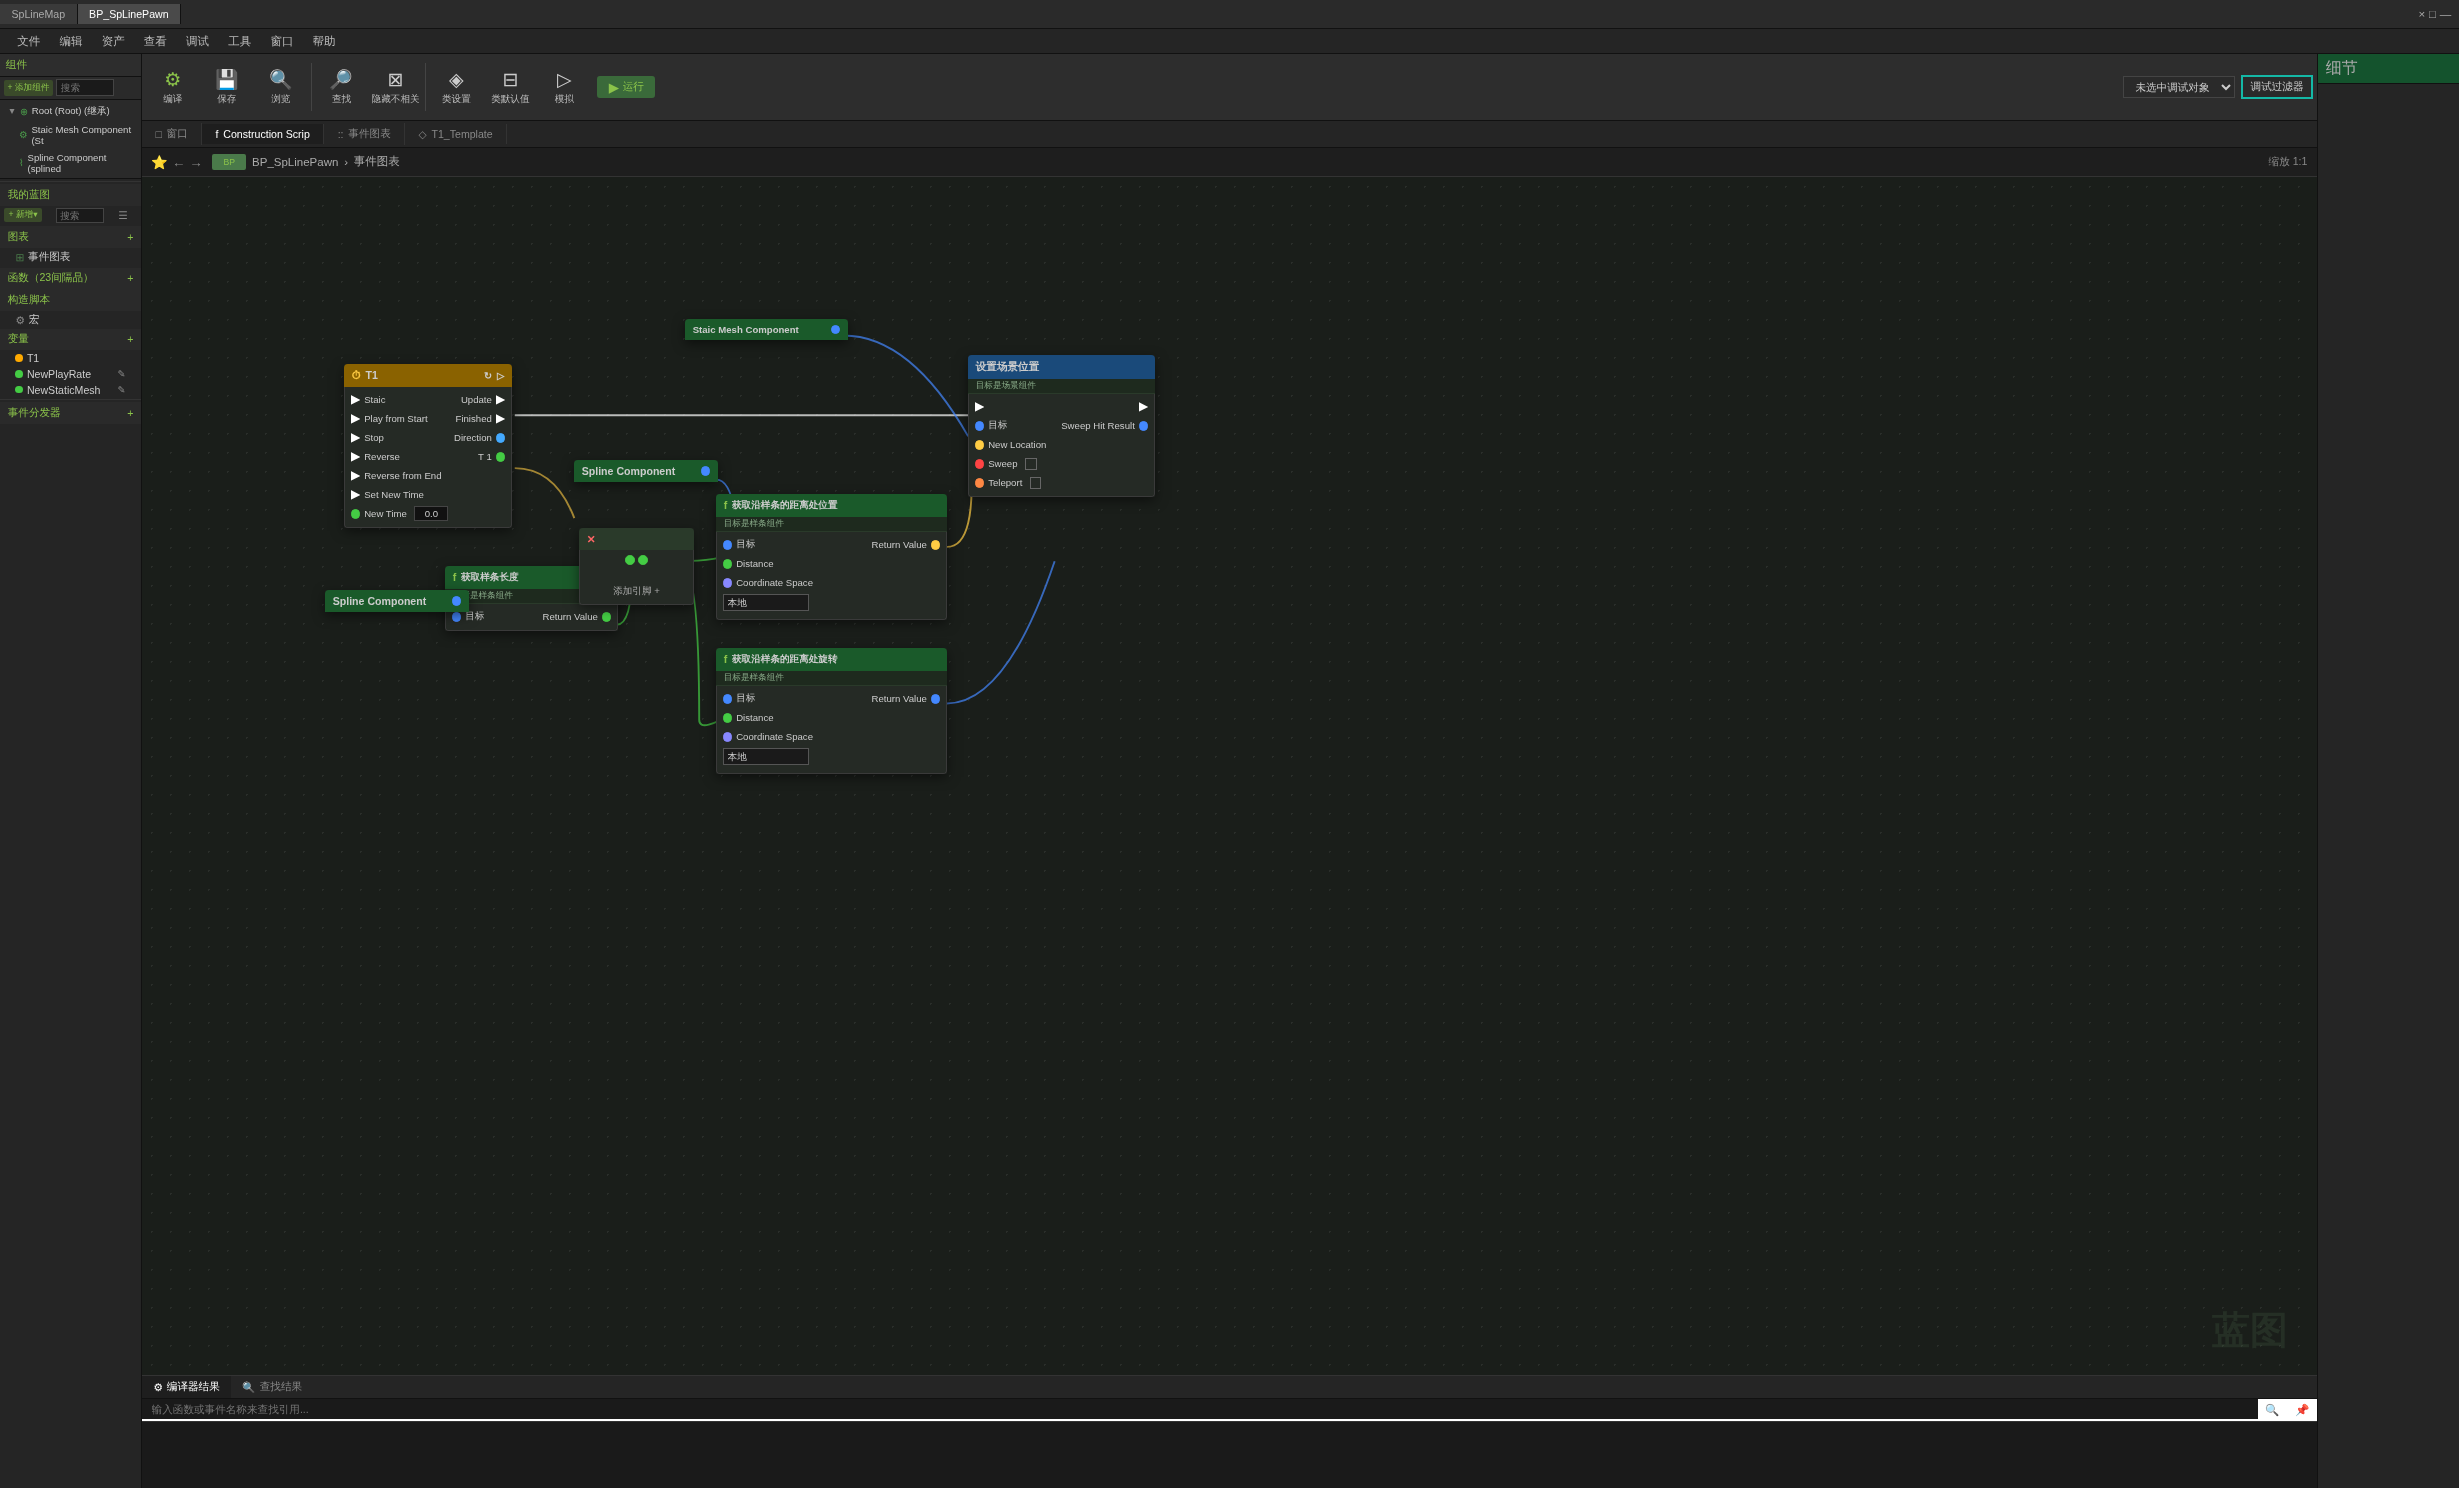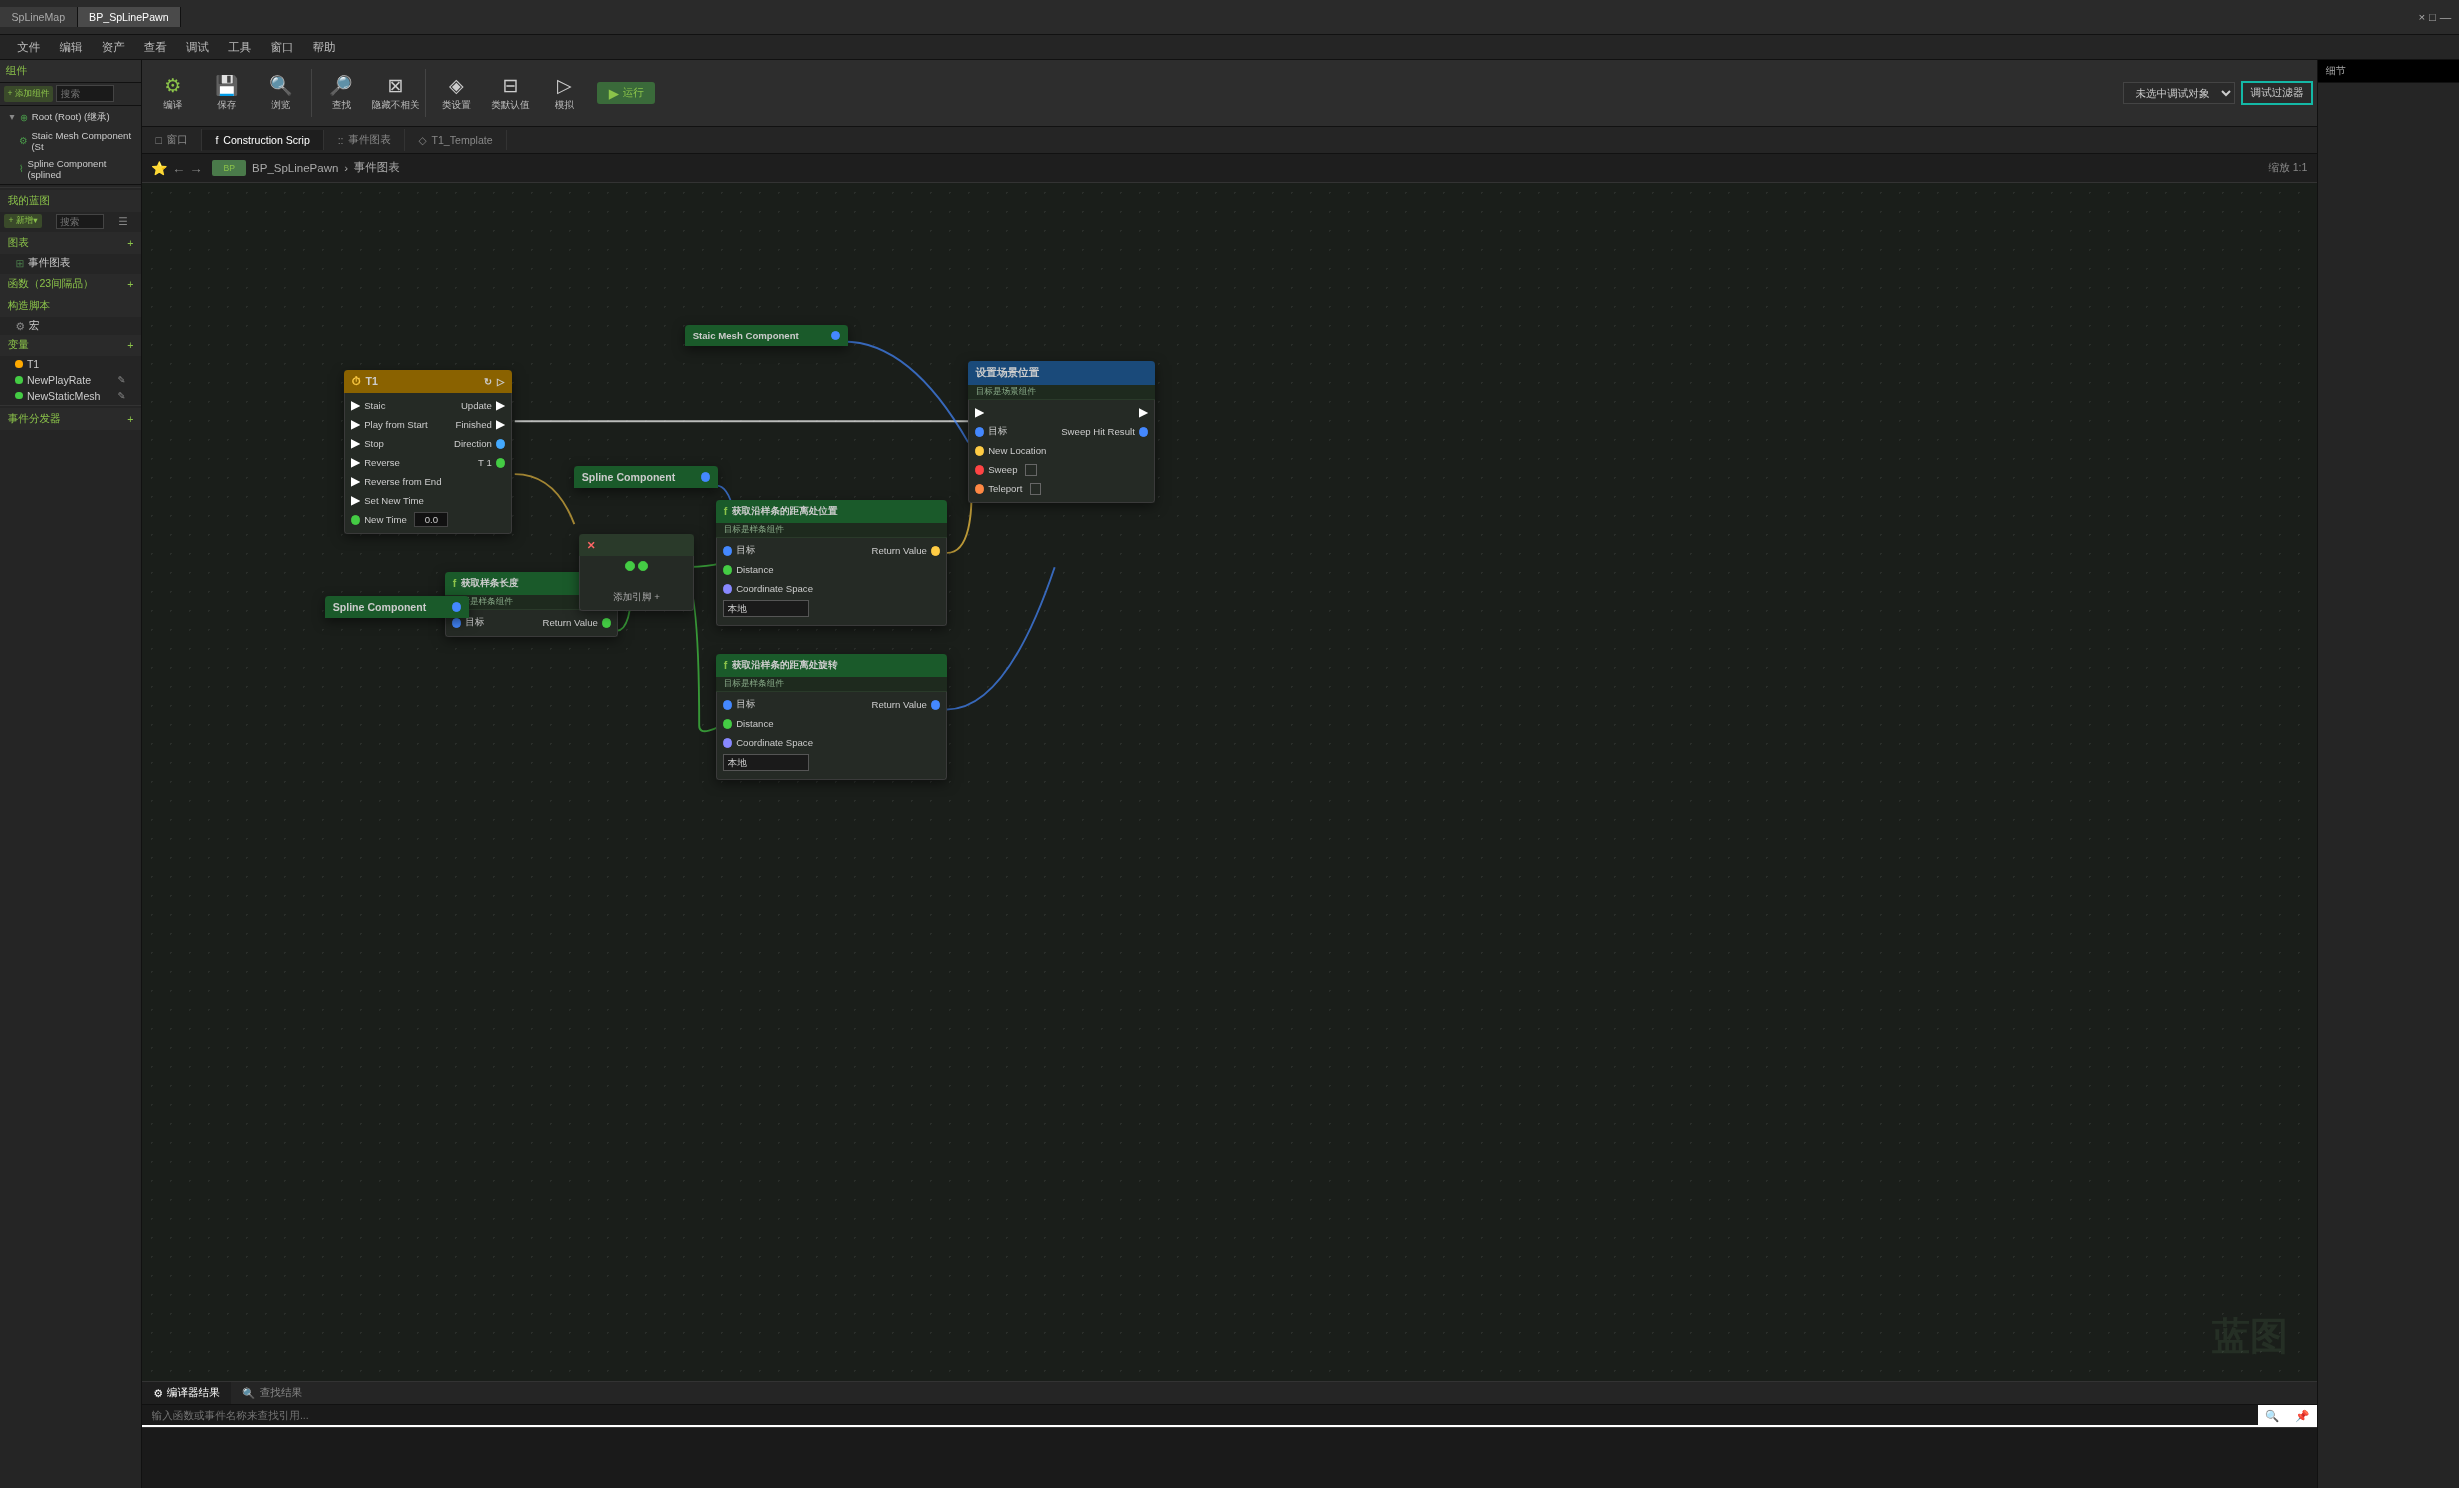--- a/index.html
+++ b/index.html
@@ -1,19 +1,19 @@
 <!DOCTYPE html>
 <html><head>
   <meta charset="utf-8">
   <style>
     * { box-sizing: border-box; margin: 0; padding: 0; }
     body { background: #1a1a1a; font-family: 'Segoe UI', Arial, sans-serif; font-size: 11.5px; color: #ccc; width: 2459px; height: 1488px; overflow: hidden; }
     
     
-    #titlebar { display: flex; align-items: center; background: #2a2a2a; height: 35px; border-bottom: 1px solid #111; }
+    #titlebar { display: flex; align-items: center; background: #2a2a2a; height: 29px; border-bottom: 1px solid #111; }
     #titlebar .tab { padding: 3.8px 11.5px; background: #3a3a3a; border-right: 1px solid #111; font-size: 10.6px; color: #aaa; }
     #titlebar .tab.active { background: #4a4a4a; color: #fff; }
 
     
     #menubar { display: flex; align-items: center; background: #252525; height: 25px; border-bottom: 1px solid #111; padding: 0 7.7px; }
     #menubar .menu-item { padding: 2.9px 9.6px; font-size: 11.5px; color: #bbb; cursor: pointer; }
 
     
     #main { display: flex; height: calc(1488px - 27px - 25px); }
 
@@ -97,21 +97,21 @@
 
     
     #node-staticmesh { left: 543px; top: 142px; width: 163px; }
     #node-staticmesh .bp-node-header { background: #1a5a2a; font-size: 9.6px; }
 
     
     .bp-dropdown { background: #1a1a1a; border: 1px solid #555; color: #ccc; font-size: 9.6px; padding: 1.9px 3.8px; width: 86px; appearance: none; cursor: pointer; }
 
     
     #right-mini-panel { width: 142px; background: #252525; border-left: 1px solid #111; display: flex; flex-direction: column; flex-shrink: 0; }
-    #right-mini-header { padding: 3.8px 7.7px; font-size: 10px; color: #aaa; background: #000000; border-bottom: 1px solid #111; }
+    #right-mini-header { padding: 3.8px 7.7px; font-size: 16px; color: #aaa; background: #14532d; border-bottom: 1px solid #111; }
 
     
     #bottom-panel { height: 115px; background: #1e1e1e; border-top: 1px solid #333; display: flex; flex-direction: column; }
     #bottom-tabs { display: flex; background: #252525; height: 23px; border-bottom: 1px solid #111; }
     .bottom-tab { padding: 3.8px 11.5px; font-size: 10.6px; color: #888; cursor: pointer; display: flex; align-items: center; gap: 3.8px; }
     .bottom-tab.active { color: #fff; background: #1e1e1e; }
     #bottom-search { flex: 1; background: #1a1a1a; border: none; color: #888; padding: 3.8px 9.6px; font-size: 10.6px; }
     #bottom-search-icon { padding: 3.8px 7.7px; color: #888; cursor: pointer; }
 
     

